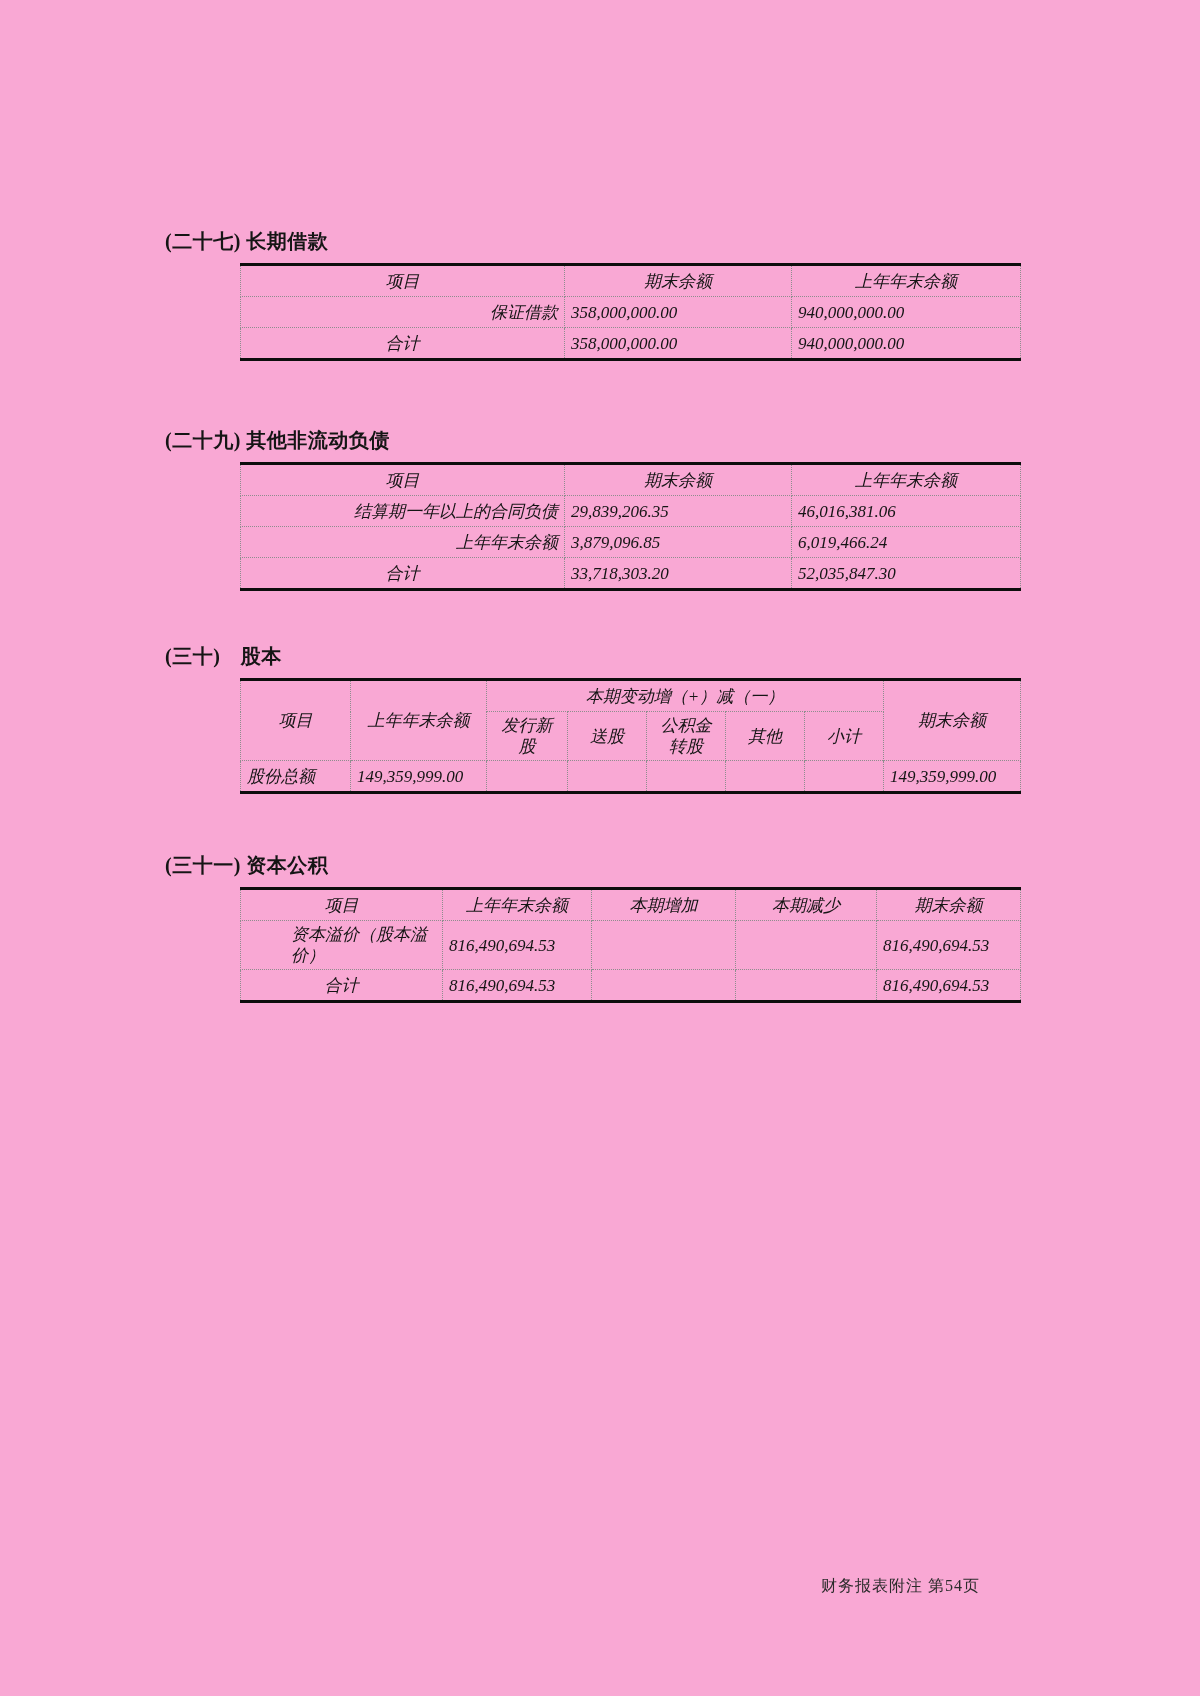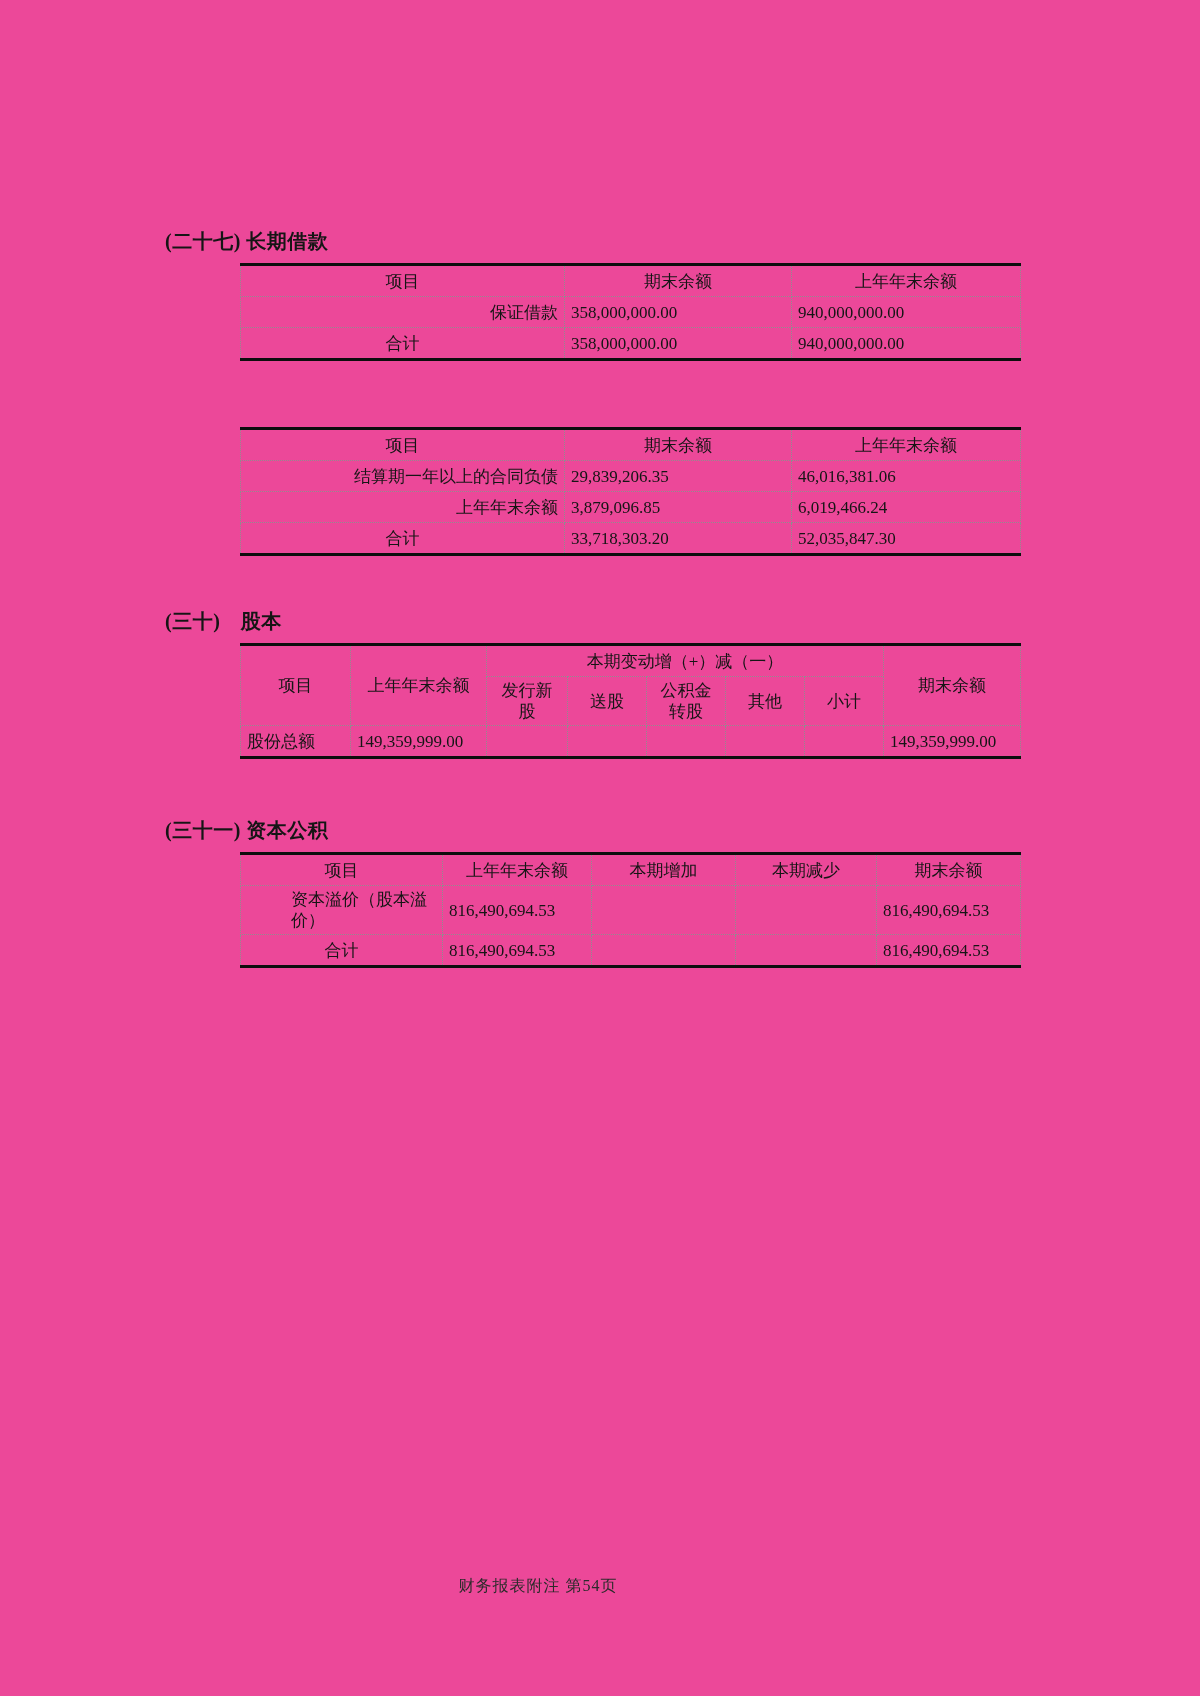--- a/index.html
+++ b/index.html
@@ -1,20 +1,20 @@
 <!DOCTYPE html>
 <html><head>
 <meta charset="utf-8">
 <style>
   html,body { margin:0; padding:0; background:#ffffff; }
   .page {
     position:relative;
     width:1200px;
     height:1696px;
-    background:#ec4899;
+    background:#f9a8d4;
     font-family:"Liberation Serif","DejaVu Serif",serif;
     color:#151515;
     overflow:hidden;
   }
   .content {
     position:absolute;
     left:165px;
     top:228px;
     width:860px;
   }
@@ -38,38 +38,38 @@
   }
   .tbl td, .tbl th {
     border:1px dotted #8e8e8e;
     font-size:17px;
     font-weight:normal;
     padding:3px 6px;
     height:24px;
     line-height:21px;
     vertical-align:middle;
     overflow:hidden;
+    font-style:italic;
   }
   .hdr   { text-align:center; }
   .item  { text-align:right; padding-left:22px; }
   .item-tight { text-align:left; padding-left:8px; }
   .num   { text-align:left; padding-right:8px; font-variant-numeric:tabular-nums; }
   .ctr   { text-align:center; }
   .w3 { display:inline-block; max-width:3.05em; }
   .w8 { display:inline-block; max-width:8.3em; text-align:left;margin-left:44px; }
   .footer {
     position:absolute;
     top:1576px;
     left:0;
     width:980px;
-    text-align:center;
+    text-align:right;
     font-size:16px;
     color:#2b2b2b;
     letter-spacing:1px;
-    padding-left:48px;
   }
 </style>
 </head>
 <body>
 
 <div class="page">
   <div class="content">
 
     <div class="sec">
       <h2 class="sec-title">(二十七) 长期借款</h2>
@@ -94,20 +94,21 @@
           <td class="ctr">合计</td>
           <td class="num">358,000,000.00</td>
           <td class="num">940,000,000.00</td>
         </tr>
       </tbody>
         </table>
     </div>
 
 
     <div class="sec">
+      <h2 class="sec-title">(二十九) 其他非流动负债</h2>
       <table class="tbl">
         <colgroup>
             <col style="width:324px">
             <col style="width:227px">
             <col style="width:229px">
           </colgroup>
         <tbody>
             <tr>
           <th class="hdr">项目</th>
           <th class="hdr">期末余额</th>

